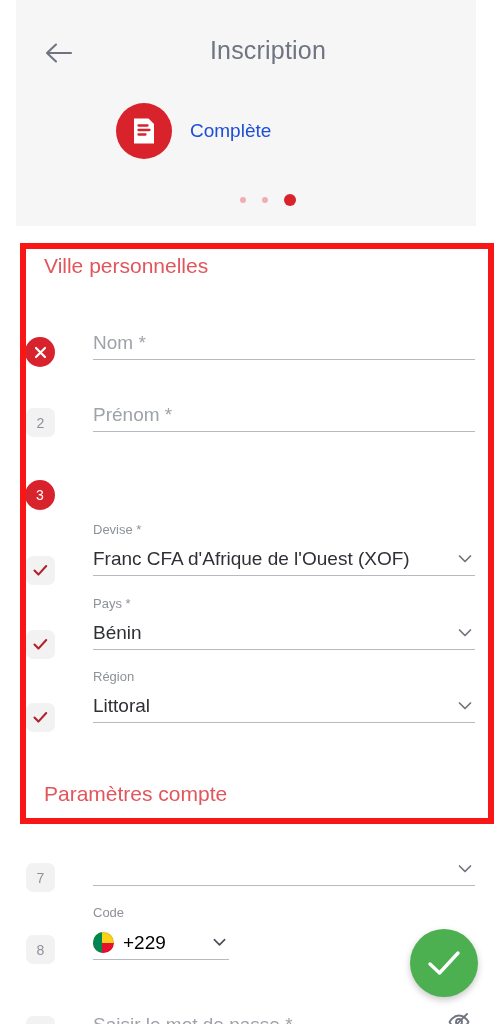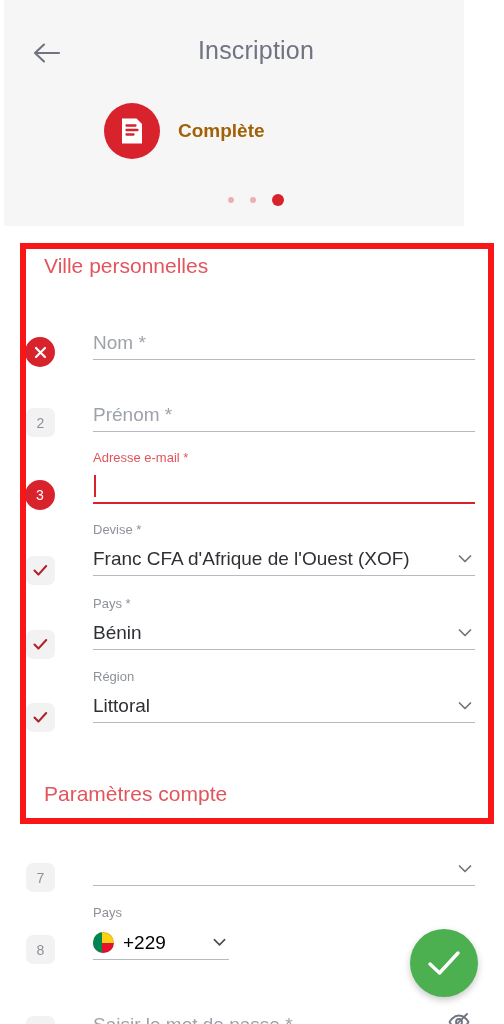--- a/index.html
+++ b/index.html
@@ -17,21 +17,21 @@
     position: relative;
     width: 504px;
     height: 1024px;
     background: #ffffff;
     overflow: hidden;
   }
 
   
   .header {
     position: absolute;
-    top: 0; left: 4px;
+    top: 0; left: 16px;
     width: 460px;
     height: 226px;
     background: #f6f6f7;
   }
 
   .back-arrow {
     position: absolute;
     left: 22px;
     top: 32px;
     width: 42px;
@@ -71,22 +71,22 @@
     background: #d8222c;
     display: flex;
     align-items: center;
     justify-content: center;
     flex: none;
   }
   .doc-badge svg { display: block; }
 
   .step-chip-label {
     font-size: 19px;
-    color: #a16207;
-    font-weight: 700;
+    color: #1d4ed8;
+    font-weight: 400;
     white-space: nowrap;
   }
 
   .dots {
     position: absolute;
     top: 192px;
     left: 0;
     width: 504px;
     display: flex;
     align-items: center;
@@ -379,27 +379,20 @@
         <span class="field-text placeholder">Nom *</span>
       </div>
     </div>
 
     <div class="field" style="top:172px;text-align:center;">
       <div class="field-line">
         <span class="field-text placeholder">Prénom *</span>
       </div>
     </div>
 
-    <div class="field" style="top:224px;">
-      <div class="field-label focused">Adresse e-mail *</div>
-      <div class="field-line focused">
-        <span class="field-text"></span>
-        <span class="caret"></span>
-      </div>
-    </div>
 
     <div class="field" style="top:296px;">
       <div class="field-label">Devise *</div>
       <div class="field-line">
         <span class="field-text">Franc CFA d'Afrique de l'Ouest (XOF)</span>
         <span class="chev">
           <svg width="16" height="16" viewBox="0 0 16 16" fill="none">
             <path d="M2.5 5L8 10.5L13.5 5" stroke="#6f7480" stroke-width="1.7" stroke-linecap="round" stroke-linejoin="round"></path>
           </svg>
         </span>
@@ -434,21 +427,21 @@
       <div class="field-line">
         <span class="chev">
           <svg width="16" height="16" viewBox="0 0 16 16" fill="none">
             <path d="M2.5 5L8 10.5L13.5 5" stroke="#6f7480" stroke-width="1.7" stroke-linecap="round" stroke-linejoin="round"></path>
           </svg>
         </span>
       </div>
     </div>
 
     <div class="field" style="top:679px;width:150px;">
-      <div class="field-label">Pays</div>
+      <div class="field-label">Code</div>
     </div>
 
     <div class="phone-row" style="top:700px;">
       <div class="code-group">
         <div class="code-line">
           <span class="flag"></span>
           <span class="code-text">+229</span>
           <span class="code-chev">
             <svg width="15" height="15" viewBox="0 0 16 16" fill="none">
               <path d="M2.5 5L8 10.5L13.5 5" stroke="#4a4d55" stroke-width="1.7" stroke-linecap="round" stroke-linejoin="round"></path>

